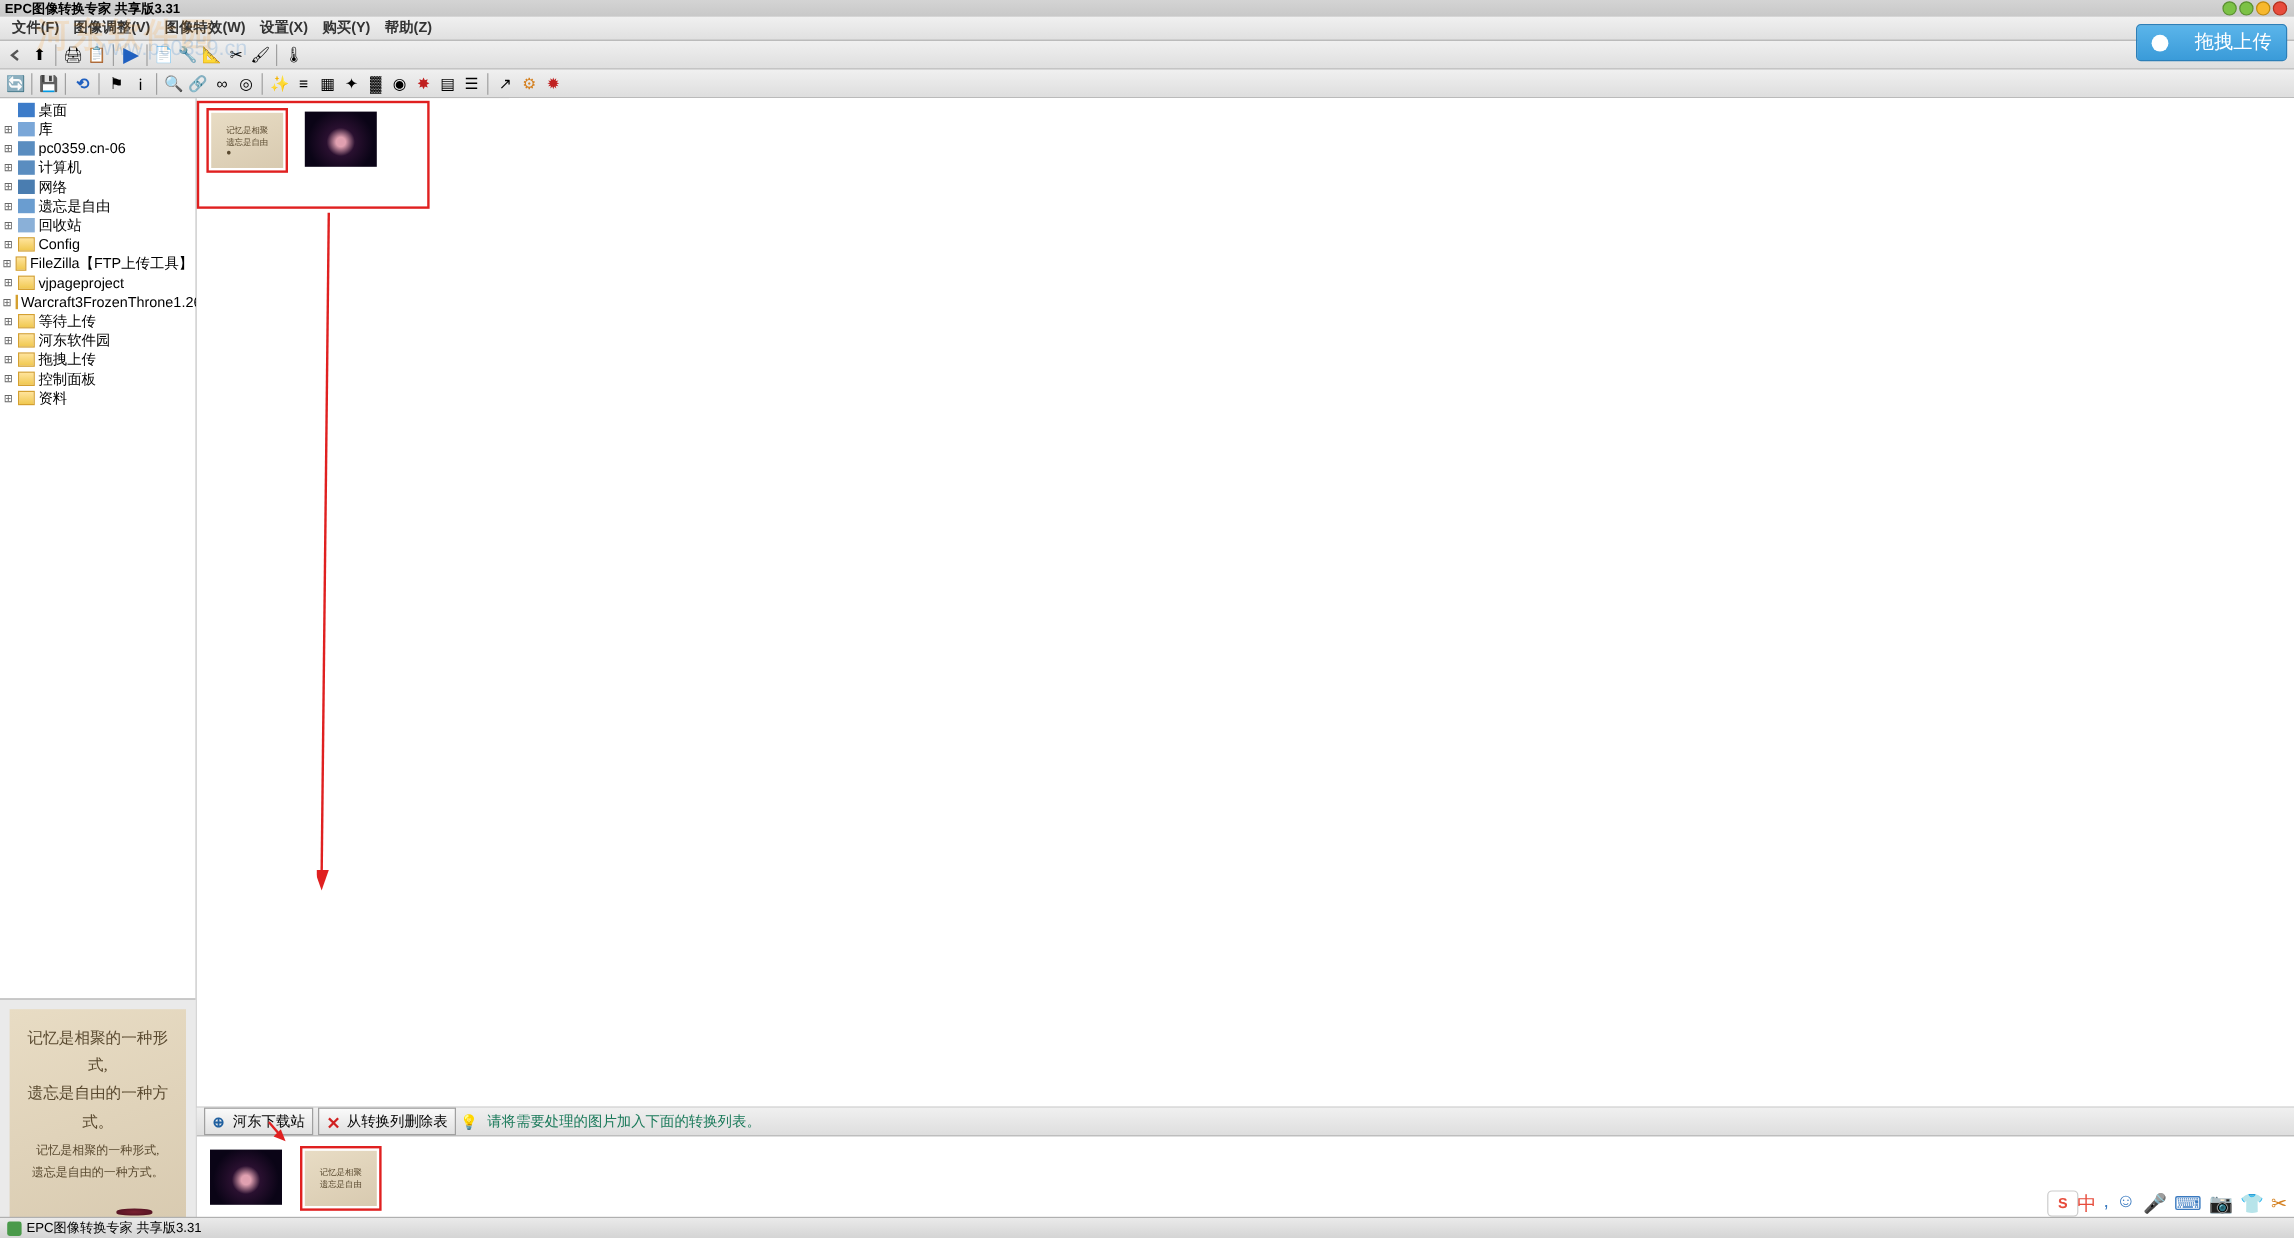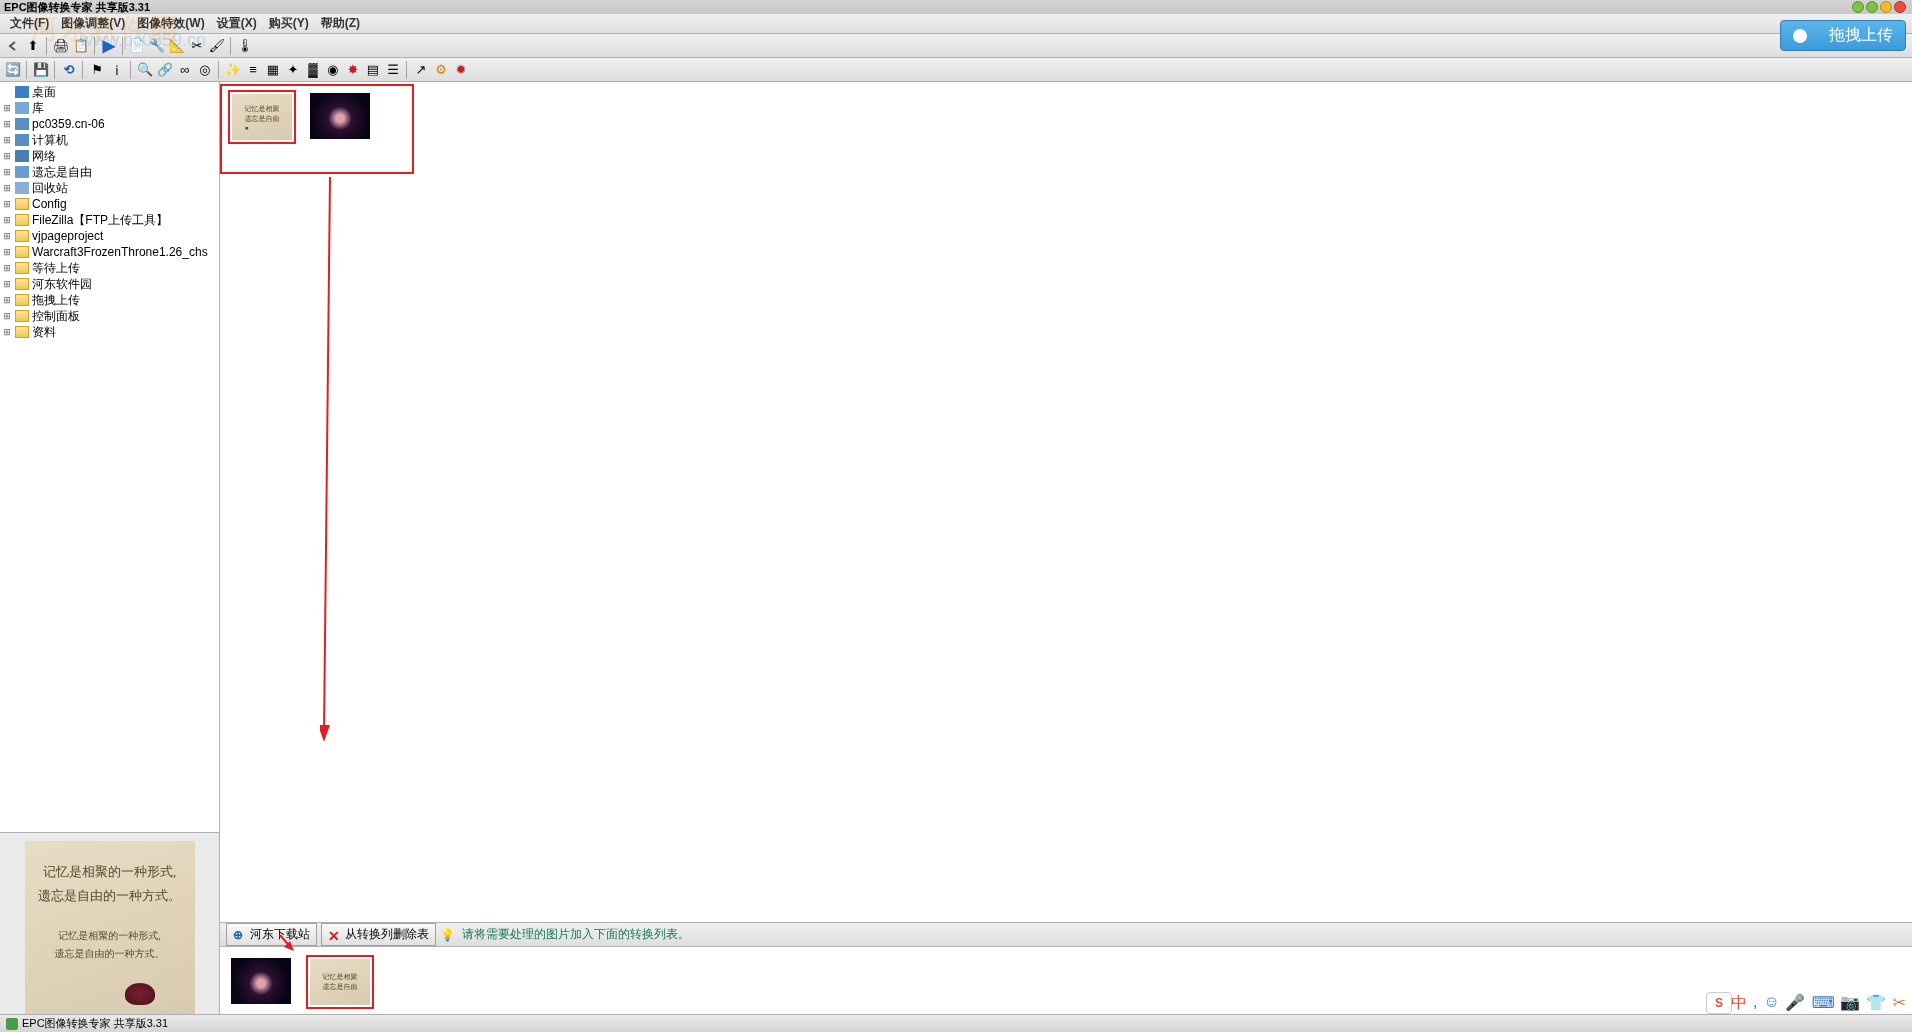--- a/index.html
+++ b/index.html
@@ -116,21 +116,21 @@
 }
 .tb-sep { width: 2px; height: 18px; border-left: 1px solid #a0a0a0; margin: 0 2px; }
 .tb-arrow { color: #2060c0; font-size: 16px; font-weight: bold; }
 
 
 .main {
   display: flex;
   height: calc(100% - 82px);
 }
 .sidebar {
-  width: 220px;
+  width: 164px;
   background: #fff;
   border-right: 1px solid #b0b0b0;
   display: flex;
   flex-direction: column;
 }
 .tree {
   flex: 1;
   overflow: auto;
   padding: 2px 0;
 }

